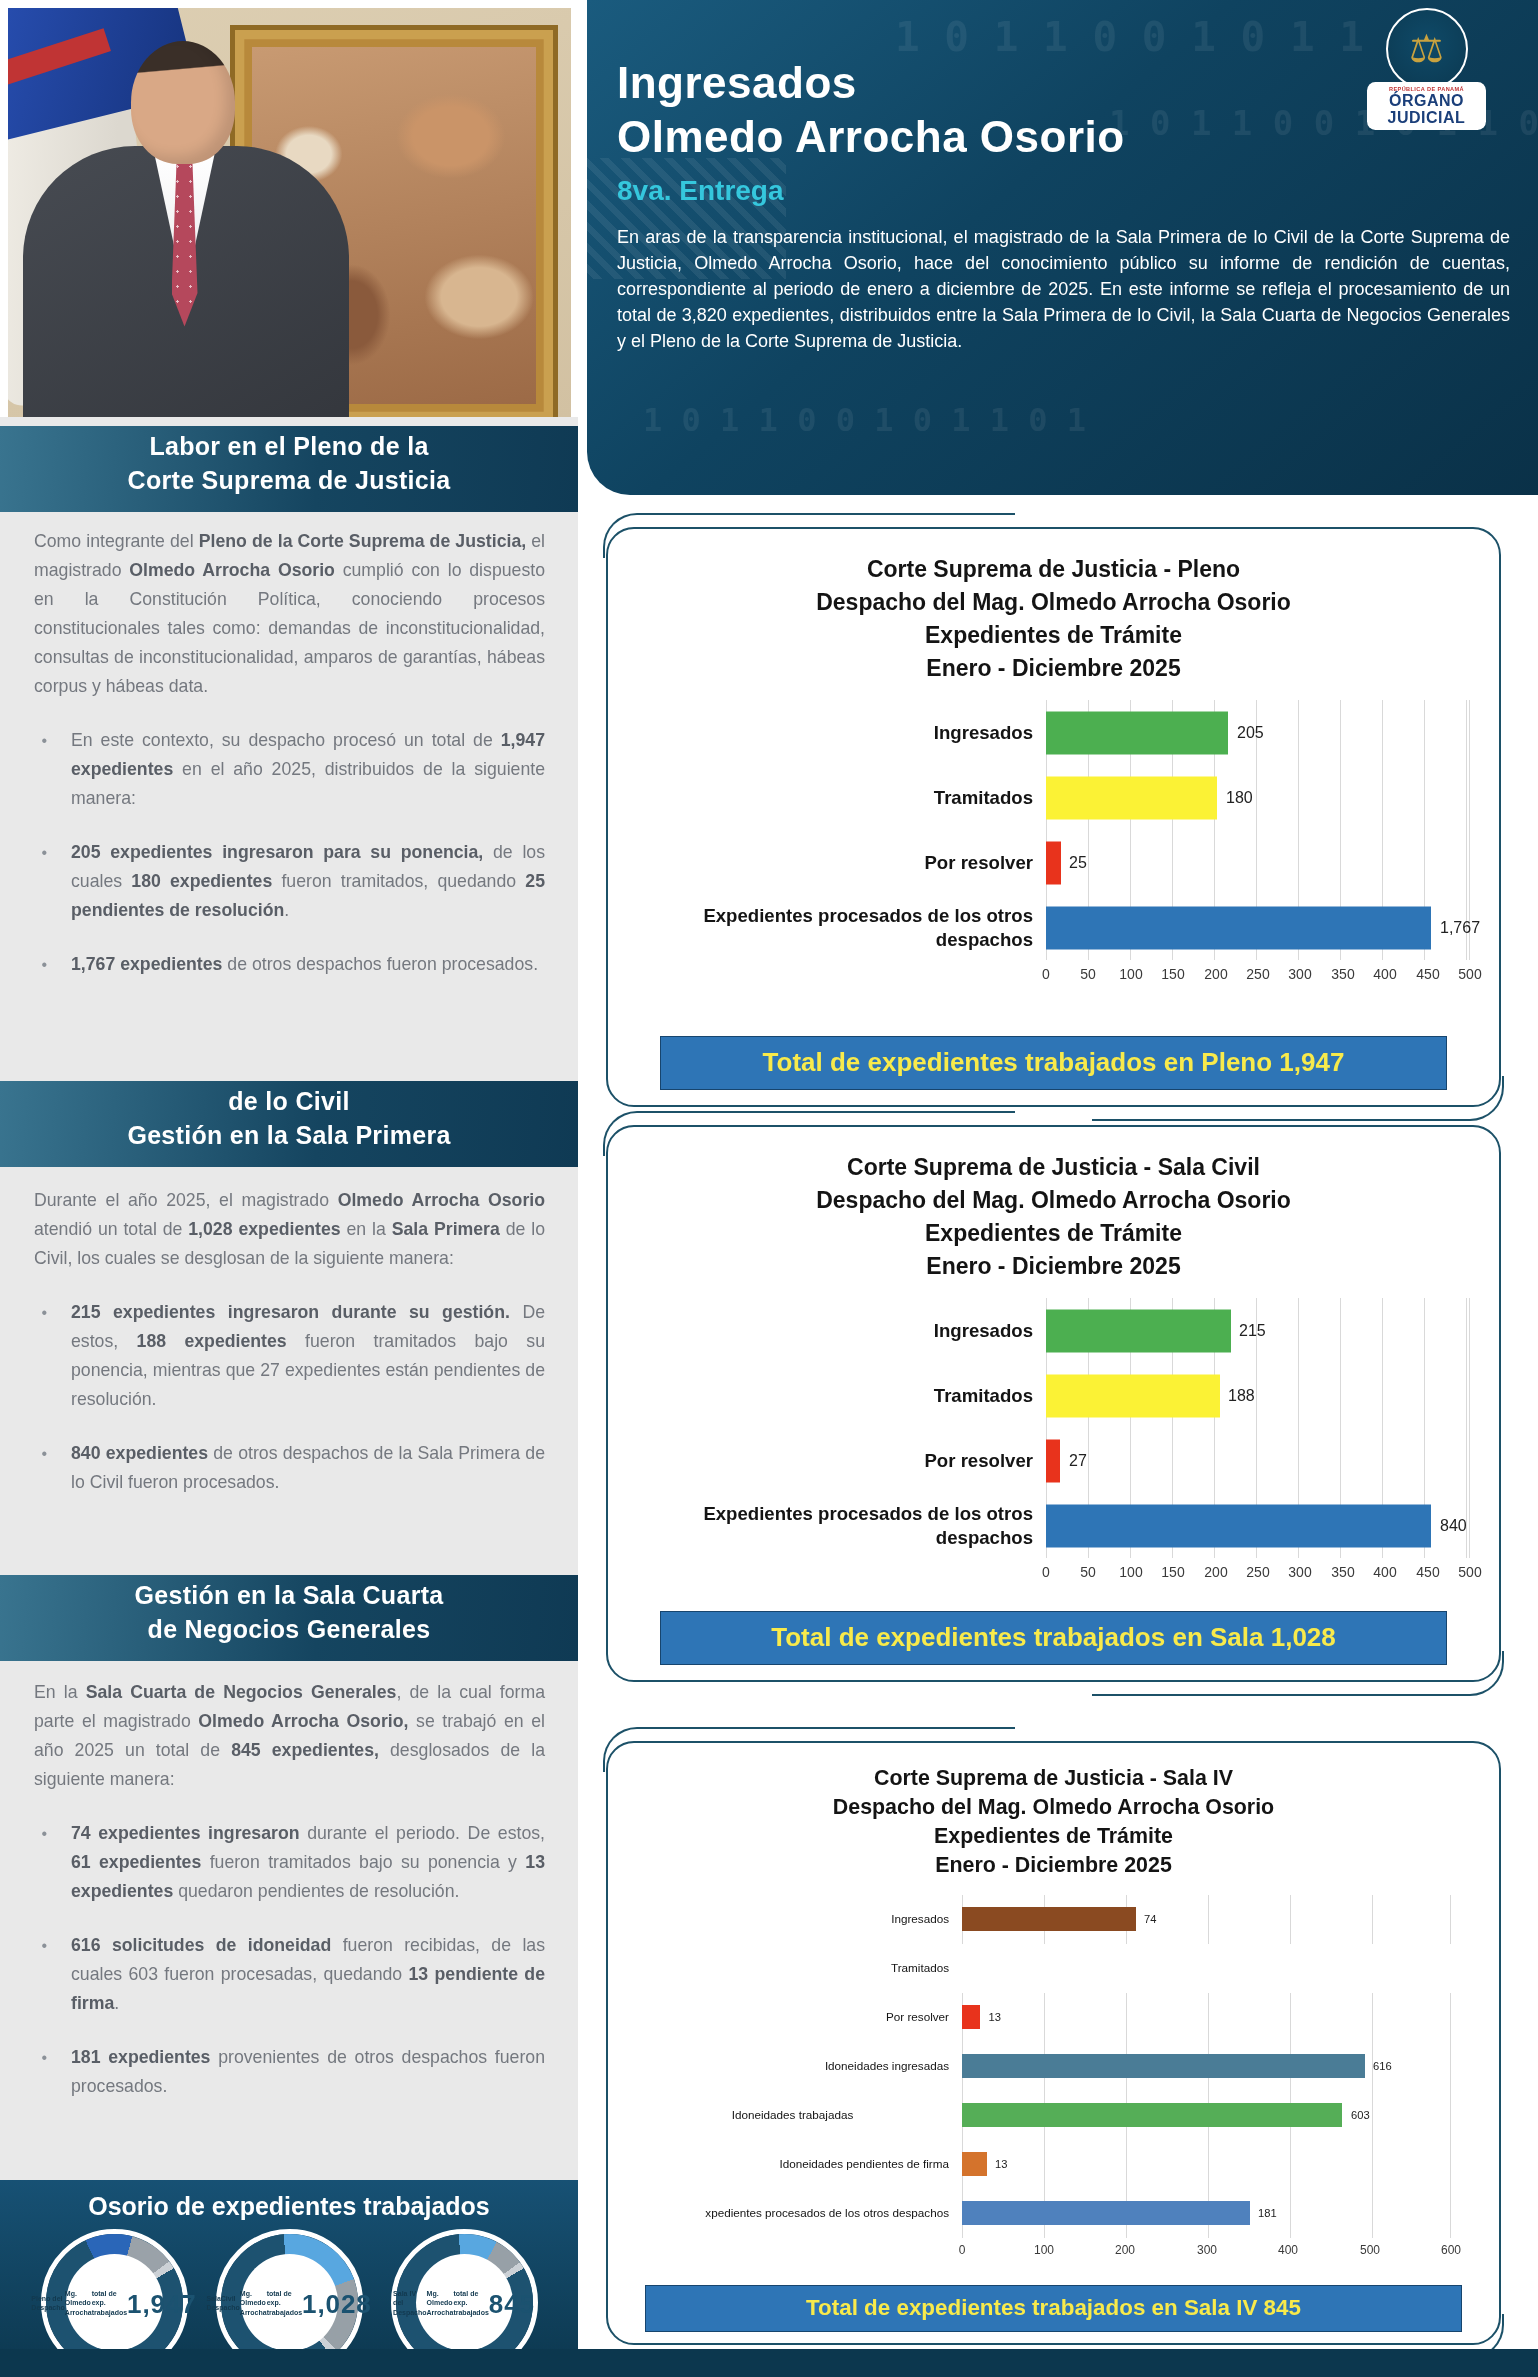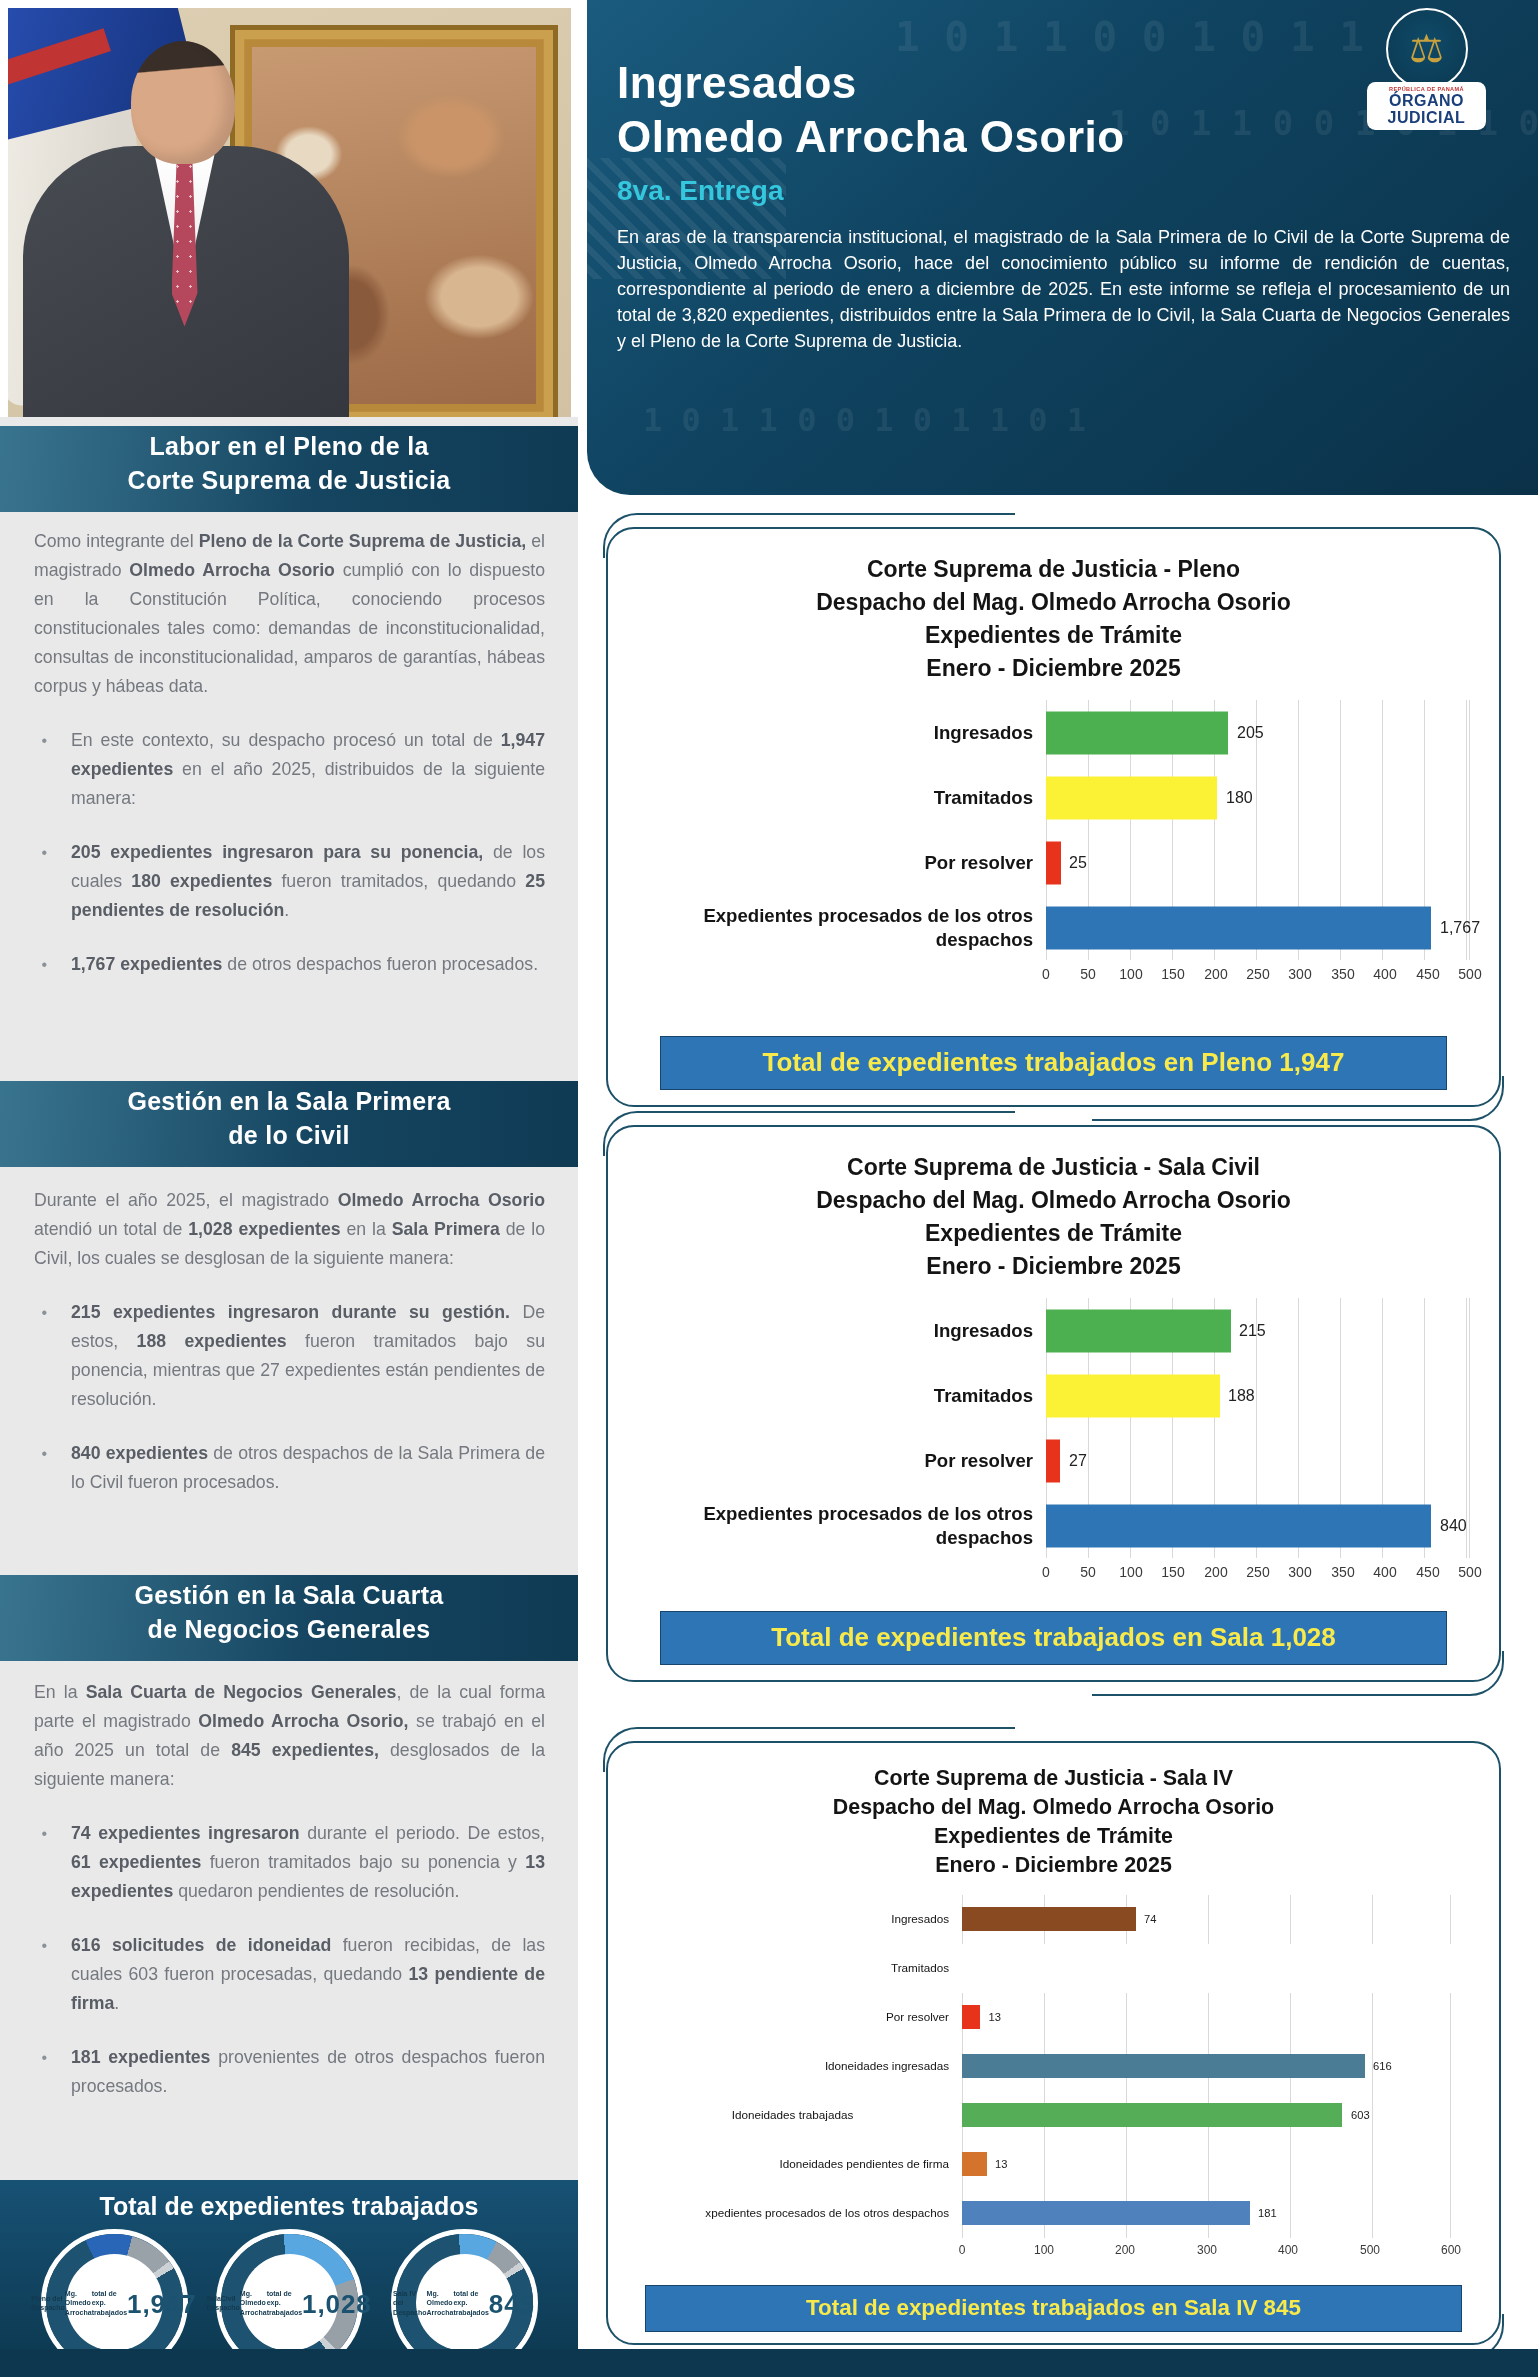--- a/index.html
+++ b/index.html
@@ -137,22 +137,22 @@
   <div class="sec-content" style="top:527px;">
     <p>Como integrante del <b>Pleno de la Corte Suprema de Justicia,</b> el magistrado <b>Olmedo Arrocha Osorio</b> cumplió con lo dispuesto en la Constitución Política, conociendo procesos constitucionales tales como: demandas de inconstitucionalidad, consultas de inconstitucionalidad, amparos de garantías, hábeas corpus y hábeas data.</p>
     <div>
         <div class="bullet">En este contexto, su despacho procesó un total de <b>1,947 expedientes</b> en el año 2025, distribuidos de la siguiente manera:</div>
         <div class="bullet"><b>205 expedientes ingresaron para su ponencia,</b> de los cuales <b>180 expedientes</b> fueron tramitados, quedando <b>25 pendientes de resolución</b>.</div>
         <div class="bullet"><b>1,767 expedientes</b> de otros despachos fueron procesados.</div>
       </div>
   </div>
 
   <div class="sec-banner" style="top:1081px;">
+    <div>de lo Civil</div>
     <div>Gestión en la Sala Primera</div>
-    <div>de lo Civil</div>
   </div>
   <div class="sec-content" style="top:1186px;">
     <p>Durante el año 2025, el magistrado <b>Olmedo Arrocha Osorio</b> atendió un total de <b>1,028 expedientes</b> en la <b>Sala Primera</b> de lo Civil, los cuales se desglosan de la siguiente manera:</p>
     <div>
         <div class="bullet"><b>215 expedientes ingresaron durante su gestión.</b> De estos, <b>188 expedientes</b> fueron tramitados bajo su ponencia, mientras que 27 expedientes están pendientes de resolución.</div>
         <div class="bullet"><b>840 expedientes</b> de otros despachos de la Sala Primera de lo Civil fueron procesados.</div>
       </div>
   </div>
 
   <div class="sec-banner" style="top:1575px;">
@@ -162,21 +162,21 @@
   <div class="sec-content" style="top:1678px;">
     <p>En la <b>Sala Cuarta de Negocios Generales</b>, de la cual forma parte el magistrado <b>Olmedo Arrocha Osorio,</b> se trabajó en el año 2025 un total de <b>845 expedientes,</b> desglosados de la siguiente manera:</p>
     <div>
         <div class="bullet"><b>74 expedientes ingresaron</b> durante el periodo. De estos, <b>61 expedientes</b> fueron tramitados bajo su ponencia y <b>13 expedientes</b> quedaron pendientes de resolución.</div>
         <div class="bullet"><b>616 solicitudes de idoneidad</b> fueron recibidas, de las cuales 603 fueron procesadas, quedando <b>13 pendiente de firma</b>.</div>
         <div class="bullet"><b>181 expedientes</b> provenientes de otros despachos fueron procesados.</div>
       </div>
   </div>
 
   <div class="totals">
-    <div class="totals-heading">Total de expedientes trabajados</div>
+    <div class="totals-heading">Osorio de expedientes trabajados</div>
     <div class="donut-row">
         <div class="donut-outer">
           <div class="donut-ring" style="background: conic-gradient(from -25deg, rgb(42, 102, 184) 0deg, rgb(42, 102, 184) 40deg, rgb(154, 162, 169) 40deg, rgb(154, 162, 169) 78deg, rgb(204, 209, 214) 78deg, rgb(204, 209, 214) 85deg, rgb(29, 82, 112) 85deg, rgb(29, 82, 112) 360deg);">
             <div class="donut-hole">
               <div class="donut-line">Pleno del Despacho</div>
               <div class="donut-line">Mg. Olmedo Arrocha</div>
               <div class="donut-line">total de exp. trabajados</div>
               <div class="donut-value">1,947</div>
             </div>
           </div>

